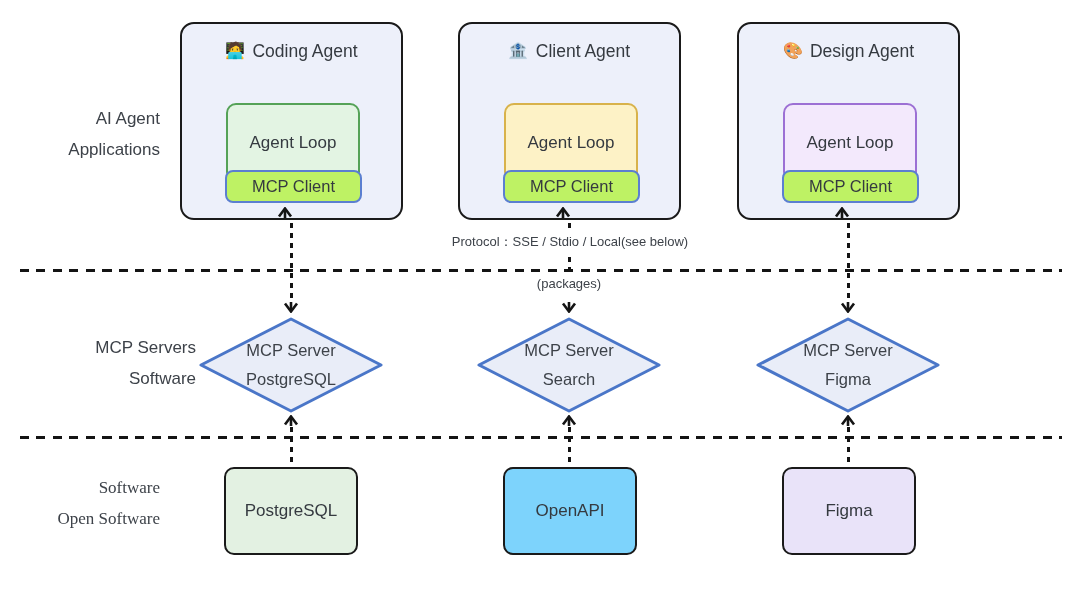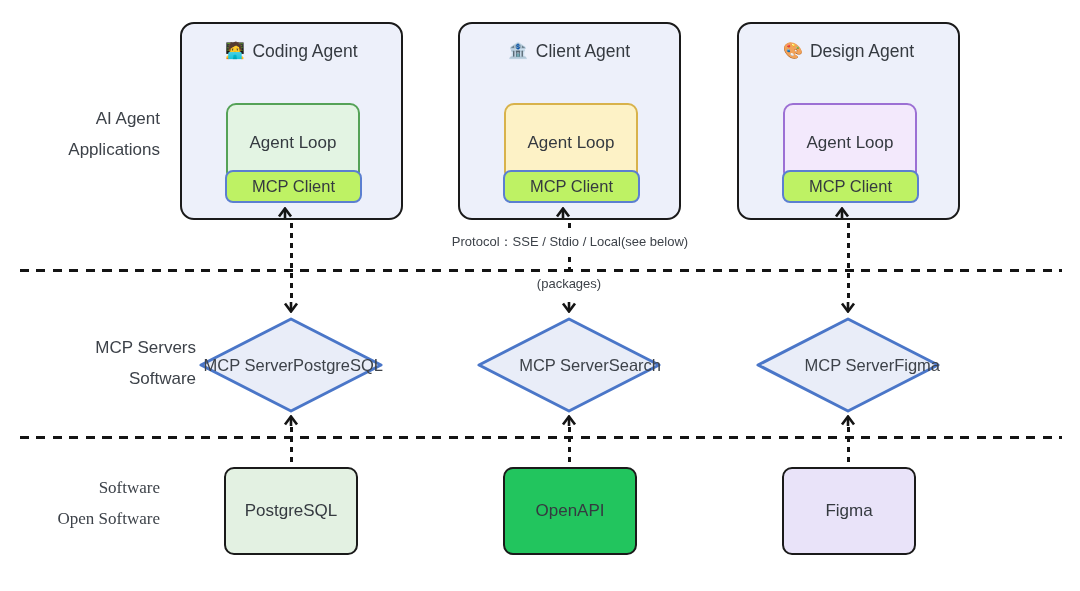--- a/index.html
+++ b/index.html
@@ -43,31 +43,31 @@
   }
   .vdash{
     position:absolute;width:2.6px;
     background:repeating-linear-gradient(180deg,#141414 0 5px,transparent 5px 10px);
   }
   .arrow{position:absolute;width:16px;height:11px;}
   
   .diamond-wrap{position:absolute;top:317px;width:184px;height:96px;}
   .dtext{
     position:absolute;top:317px;width:184px;height:96px;
-    display:flex;flex-direction:row;align-items:center;justify-content:flex-end;
+    display:flex;flex-direction:column;align-items:center;justify-content:center;
     font-size:16.5px;line-height:29px;color:#3d4249;
   }
   
   .swbox{
     position:absolute;top:467px;width:134px;height:88px;box-sizing:border-box;
     border:2.5px solid #1a1a1a;border-radius:10px;
     display:flex;align-items:center;justify-content:center;font-size:17px;color:#353a40;
   }
   .swbox.g{background:#e3f1e2;}
-  .swbox.pk{background:#22c55e;}
+  .swbox.pk{background:#7dd3fc;}
   .swbox.pu{background:#e9e3f9;}
   
   .protocol{
     position:absolute;top:233px;left:320px;width:500px;text-align:center;
     font-size:13px;color:#3d4249;
   }
   .packages{
     position:absolute;top:276px;left:469px;width:200px;text-align:center;
     font-size:13px;color:#3d4249;
   }

